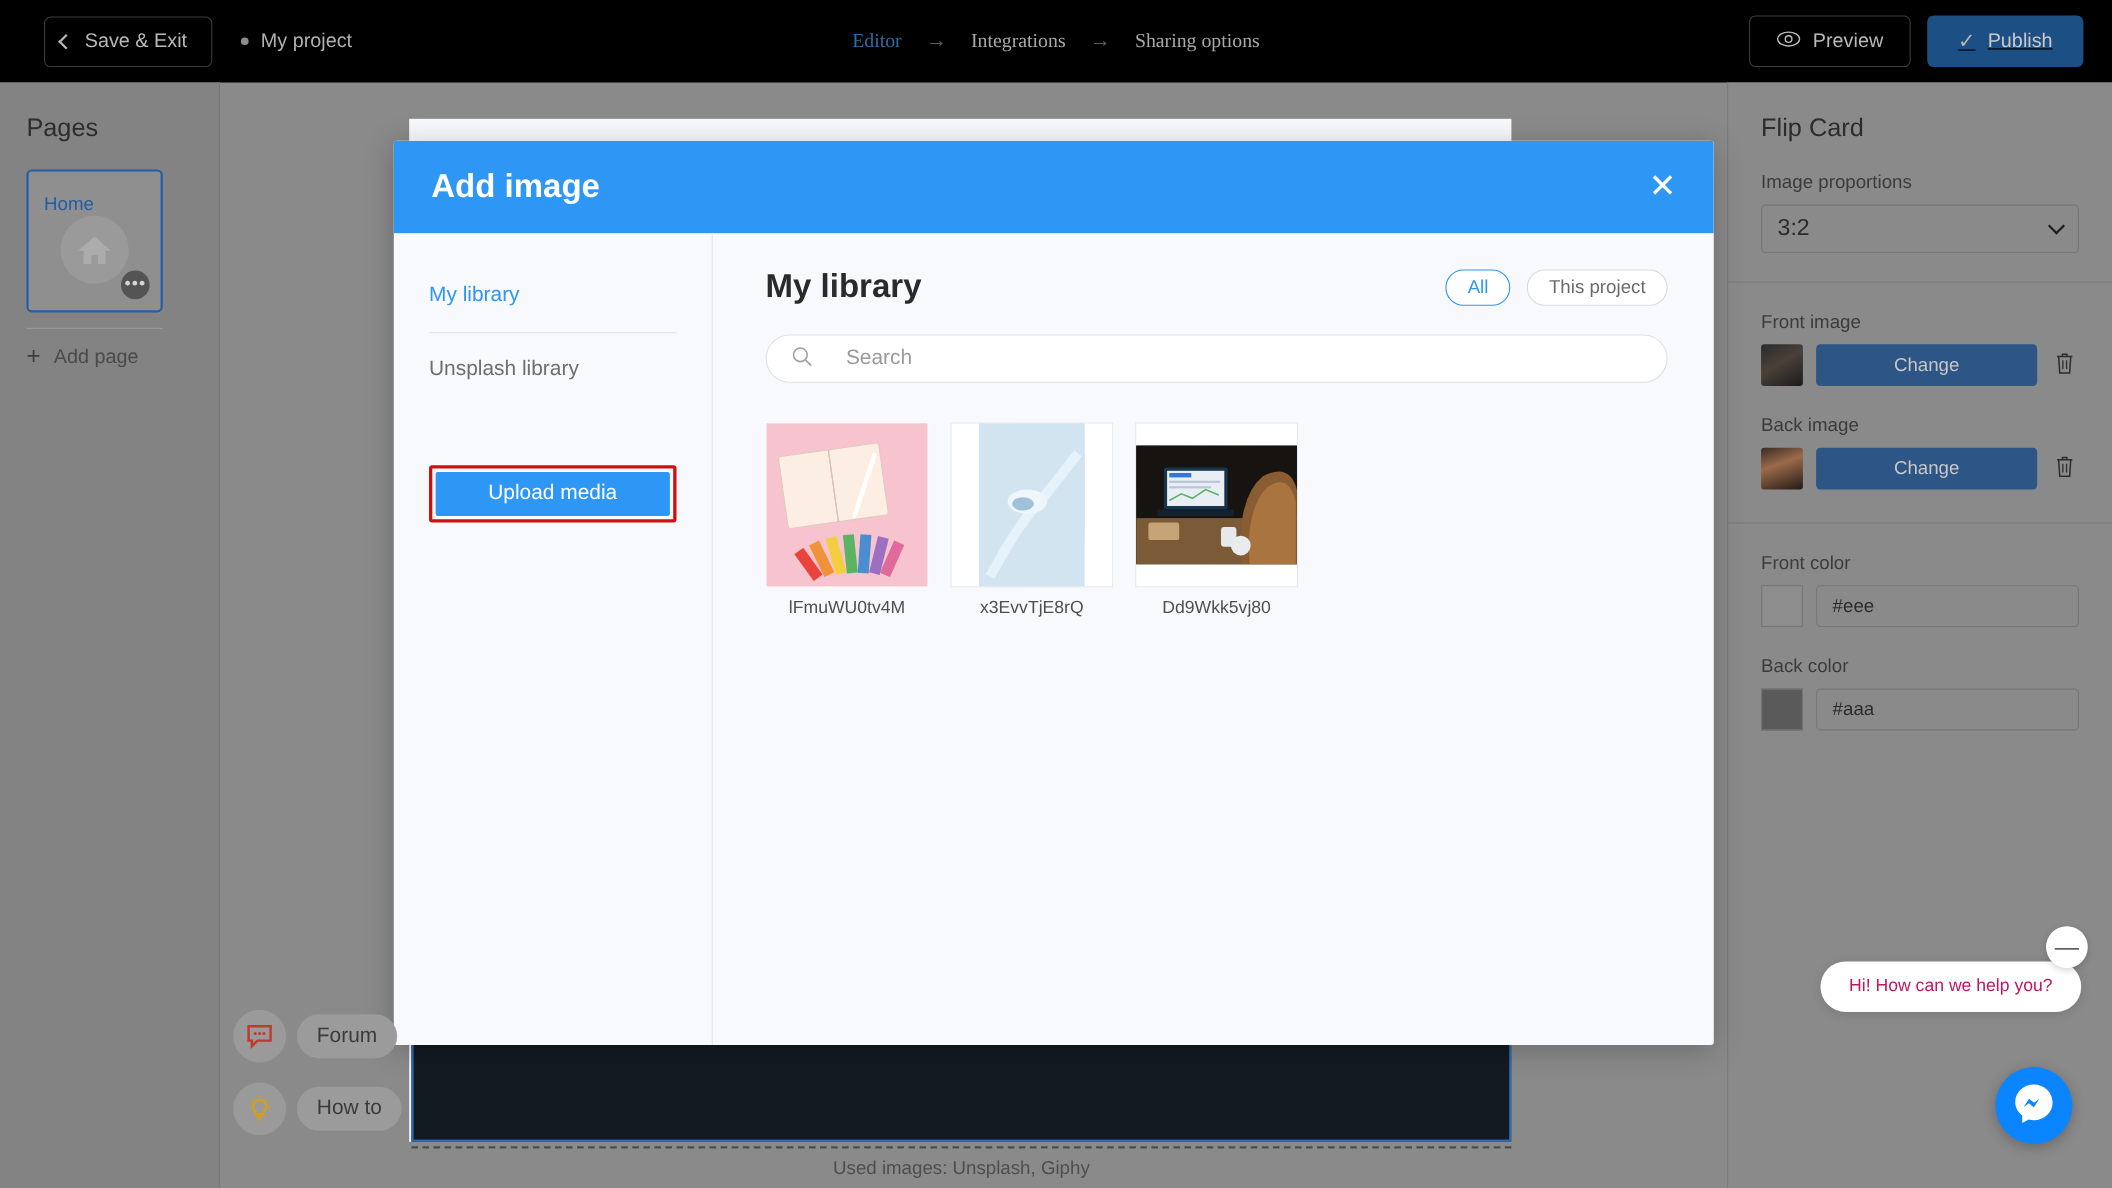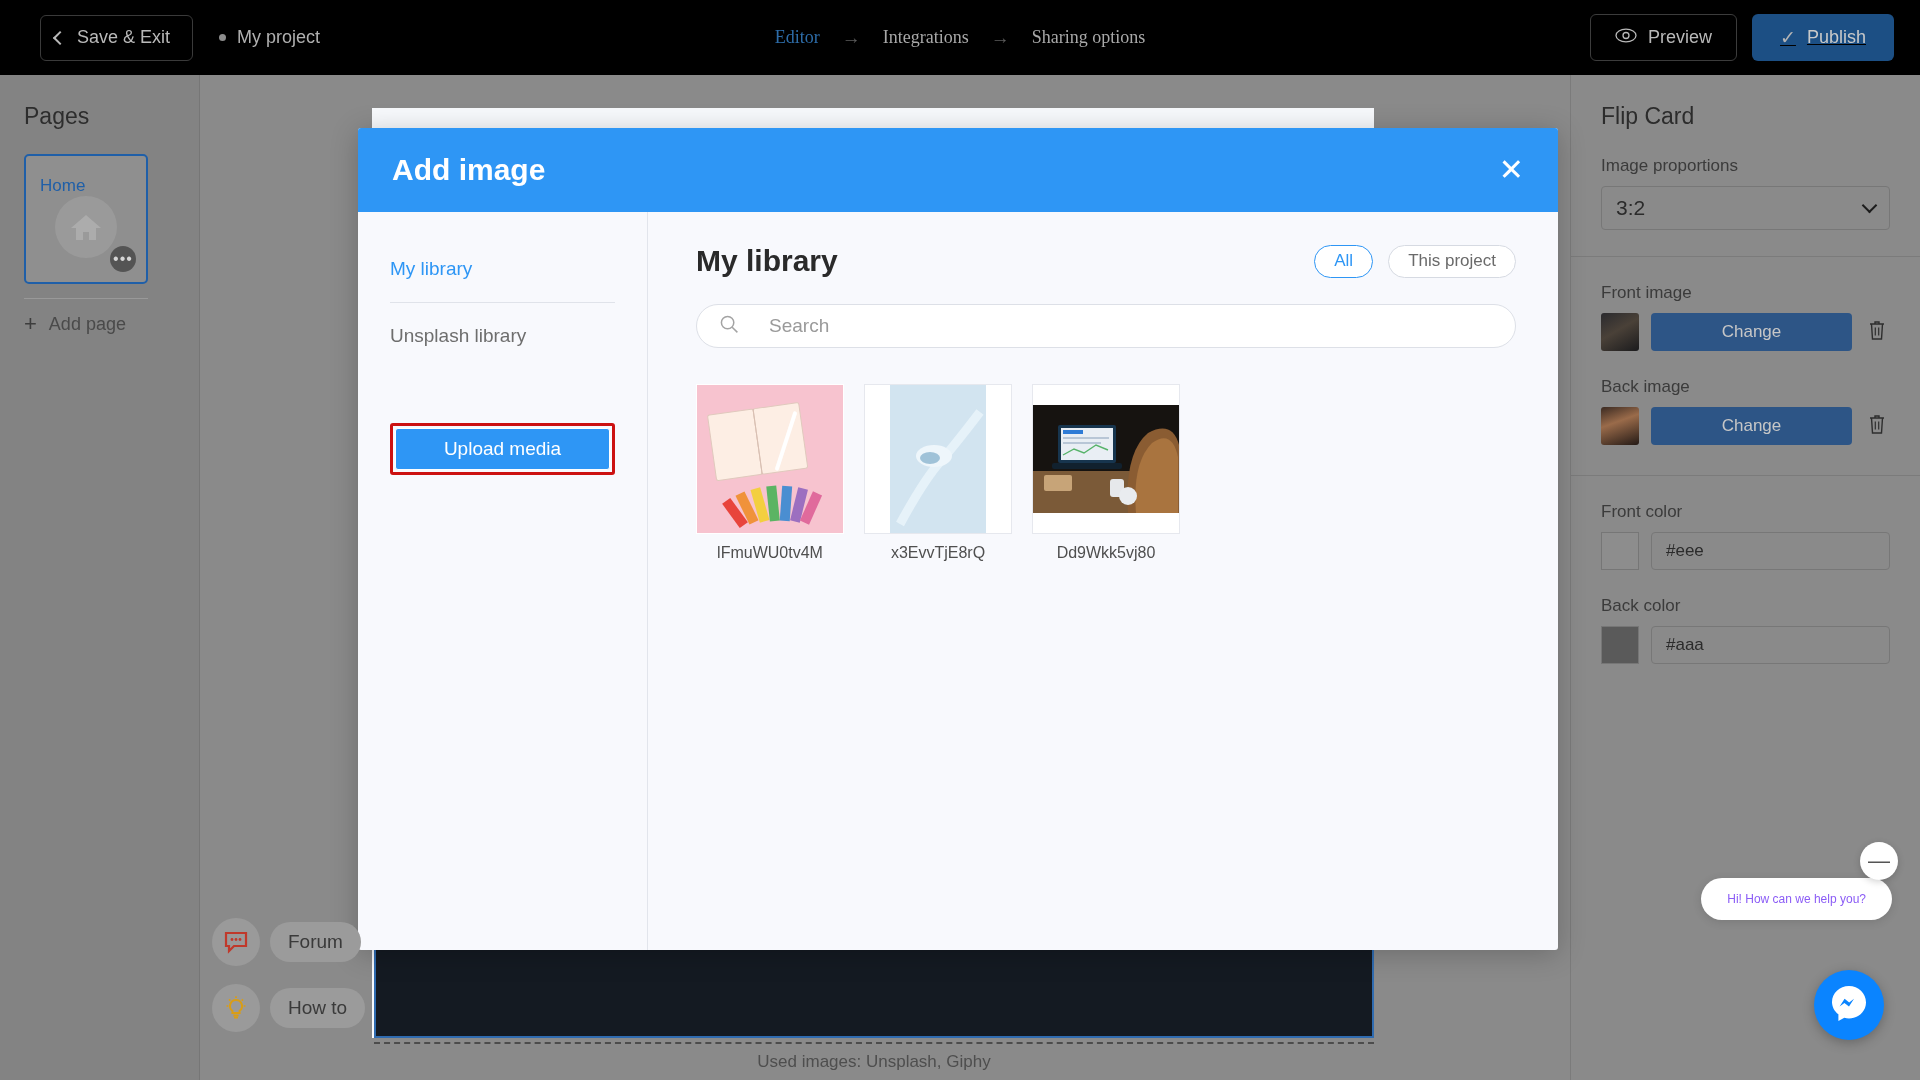--- a/index.html
+++ b/index.html
@@ -239,21 +239,21 @@
   .help-pill {
     height:40px; padding:0 18px; border-radius:20px;
     background:#9b9b9b; color:#3a3a3a; font-size:19px;
     display:flex; align-items:center;
   }
 
   
   .chat-bubble {
     position:absolute; right: 28px; bottom: 160px;
     background:#fff; border-radius: 24px;
-    padding: 14px 26px; font-size:12px; color:#8b5cf6;
+    padding: 14px 26px; font-size:16px; color:#be185d;
     box-shadow: 0 2px 10px rgba(0,0,0,0.12);
   }
   .chat-minimize {
     position:absolute; right: 22px; bottom: 200px;
     width:38px; height:38px; border-radius:50%;
     background:#fff; box-shadow:0 2px 7px rgba(0,0,0,0.18);
     display:flex; align-items:center; justify-content:center;
     font-size:22px; color:#555;
   }
   .chat-fab {

